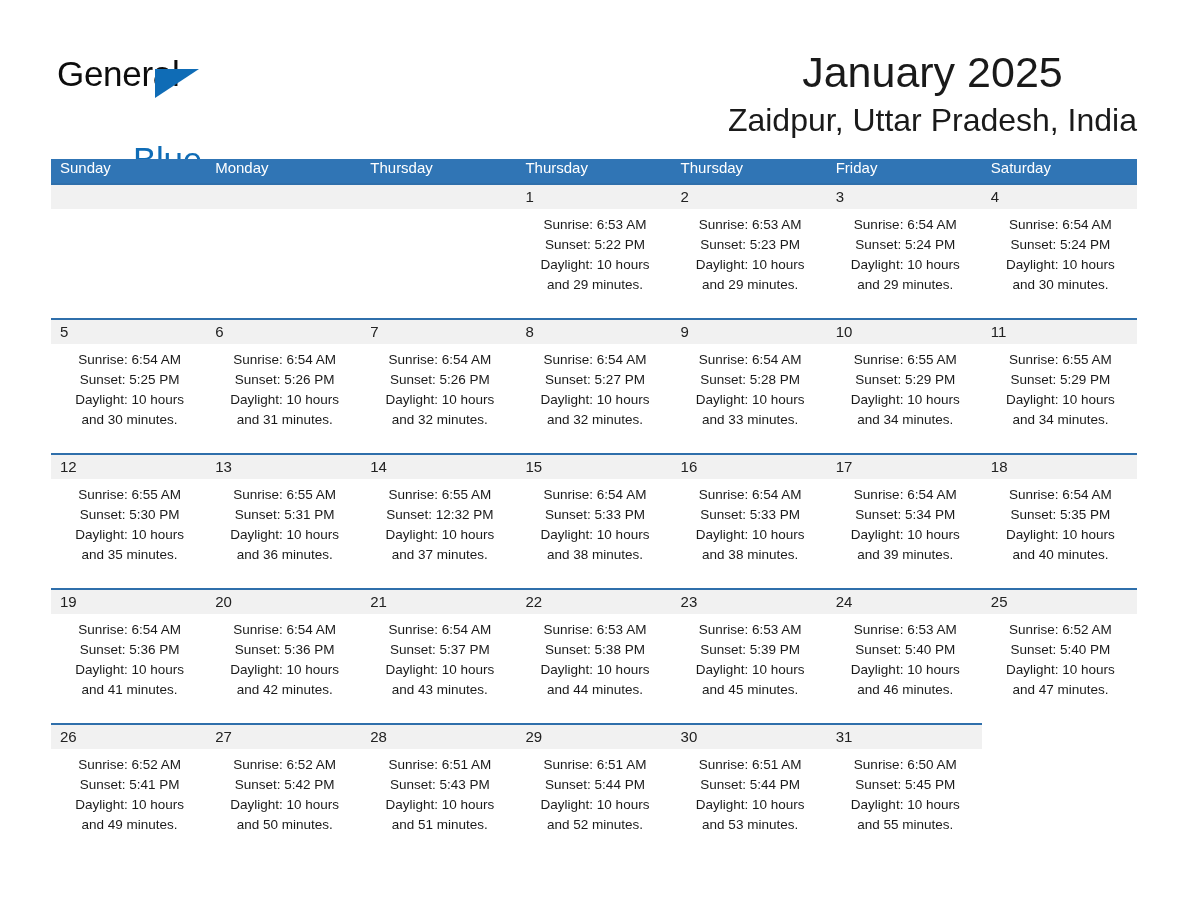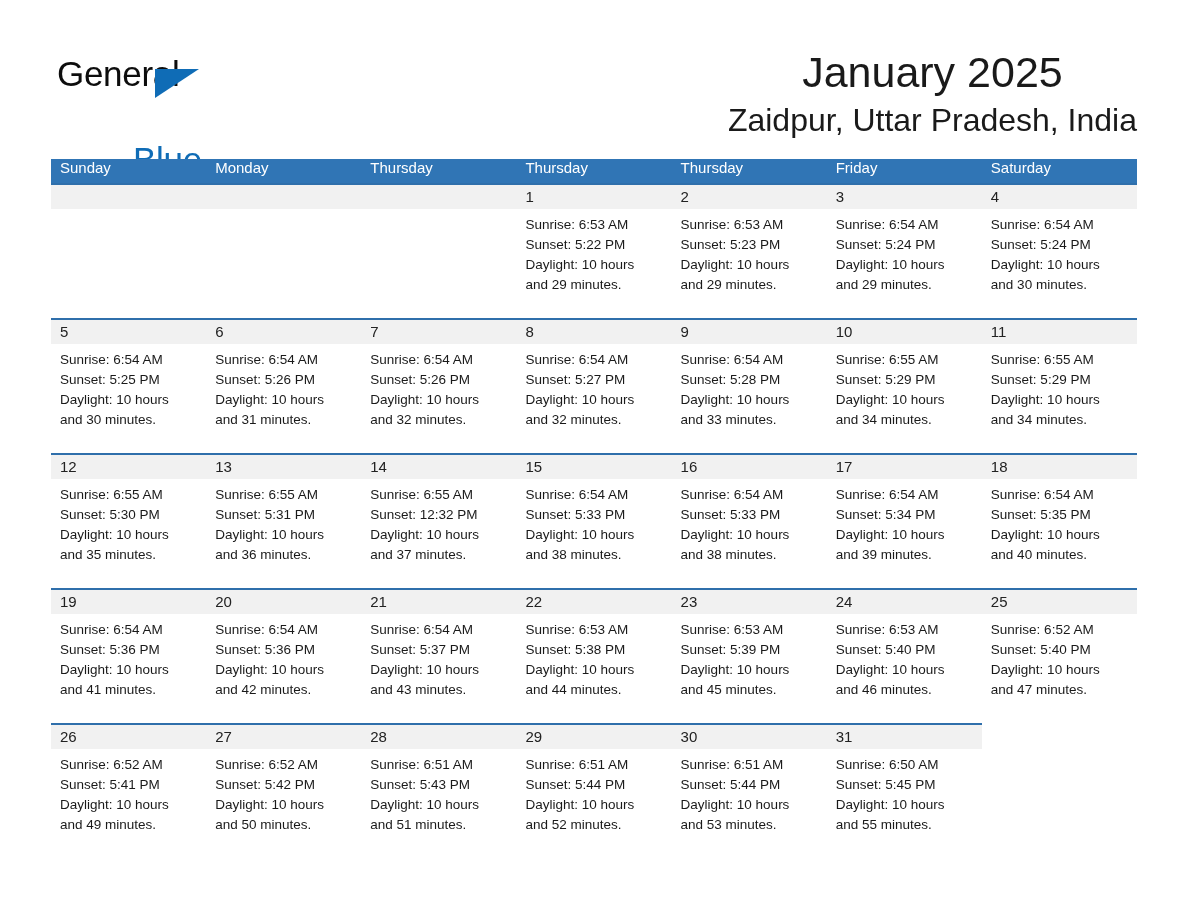--- a/index.html
+++ b/index.html
@@ -140,20 +140,21 @@
   .daynum {
     font-size: 15px;
     line-height: 20px;
     color: #222222;
   }
   .details {
     padding: 6px 7px 0 9px;
     font-size: 13.5px;
     line-height: 20px;
     color: #1a1a1a;
+    text-align: center;
   }
   .details div { white-space: nowrap; }
 </style>
 </head>
 <body>
 
 <div class="page">
 
   <div class="header">
     <div class="logo">

